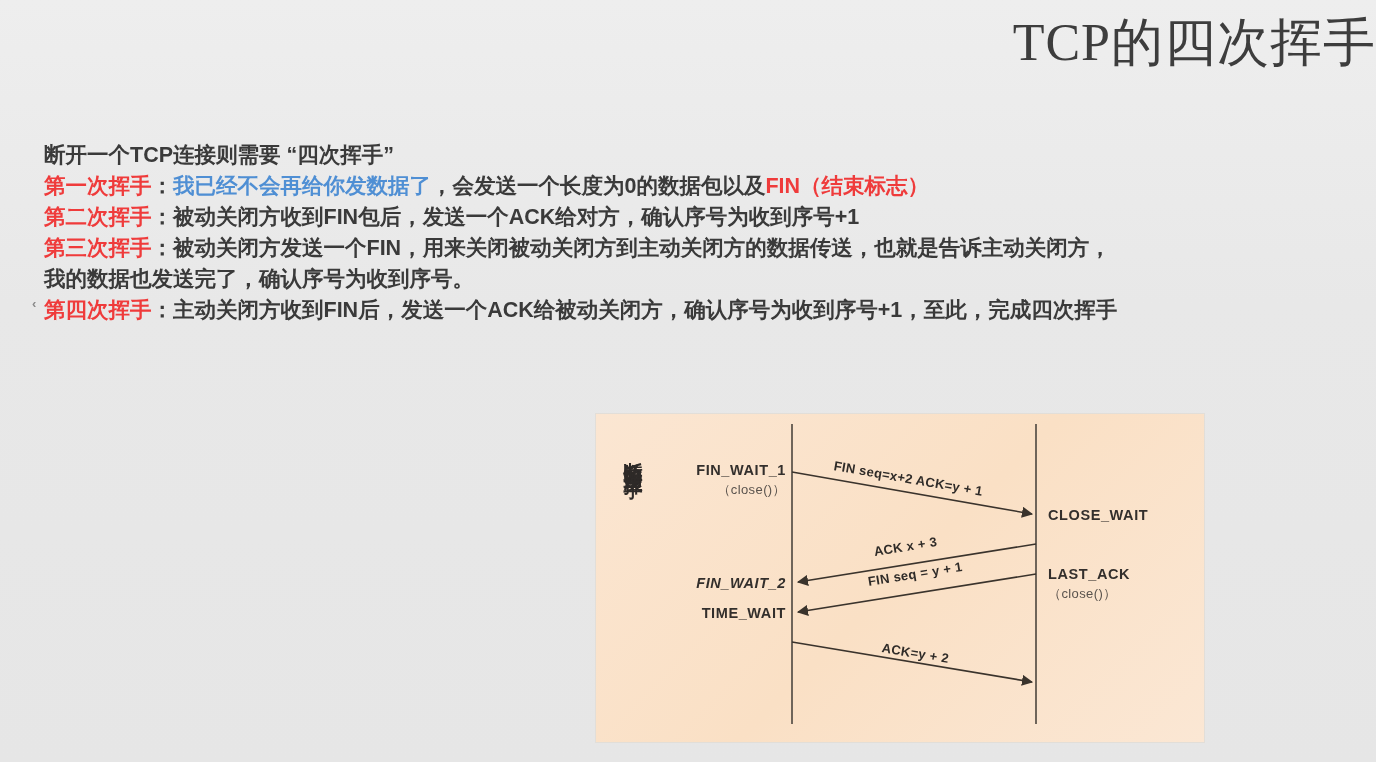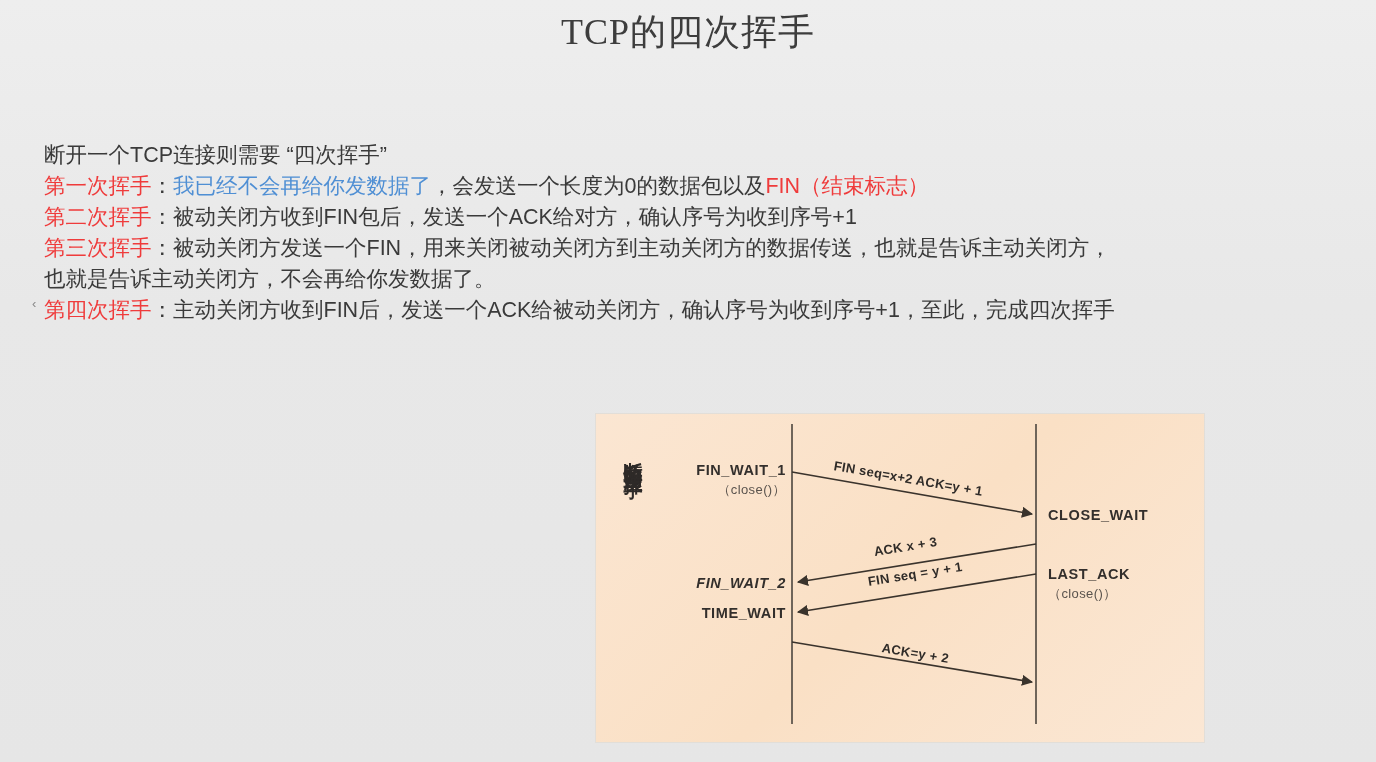--- a/index.html
+++ b/index.html
@@ -20,38 +20,38 @@
     height: 762px;
     background: linear-gradient(180deg, #eeeeee 0%, #e8e8e8 40%, #e6e6e6 100%);
   }
 
   
   .slide-title {
     position: absolute;
     left: 0;
     top: 8px;
     width: 1376px;
-    text-align: center;
+    text-align: right;
     font-family: "Liberation Serif", "DejaVu Serif", serif;
-    font-size: 36px;
+    font-size: 52px;
     color: #3d3d3d;
     letter-spacing: 1px;
     white-space: nowrap;
   }
 
   
   .body-text {
     position: absolute;
     left: 44px;
     top: 140px;
     width: 1330px;
     font-size: 21.5px;
     line-height: 31px;
     color: #3a3a3a;
-    font-weight: 400;
+    font-weight: 700;
     white-space: nowrap;
   }
   .body-text .line { height: 31px; position: relative; }
   .red   { color: #ef3b3b; }
   .blue  { color: #4f8fd4; }
   .black { color: #3a3a3a; }
 
   
   .cursor-artifact {
     position: absolute;
@@ -147,21 +147,21 @@
 
     <div class="line">
       <span class="red">第二次挥手</span><span class="black">：被动关闭方收到FIN包后，发送一个ACK给对方，确认序号为收到序号+1</span>
     </div>
 
     <div class="line">
       <span class="red">第三次挥手</span><span class="black">：被动关闭方发送一个FIN，用来关闭被动关闭方到主动关闭方的数据传送，也就是告诉主动关闭方，</span>
     </div>
 
     <div class="line">
-      <span class="black">也就是告诉主动关闭方，不会再给你发数据了。</span>
+      <span class="black">我的数据也发送完了，确认序号为收到序号。</span>
     </div>
 
     <div class="line">
       <span class="cursor-artifact">‹</span><span class="red">第四次挥手</span><span class="black">：主动关闭方收到FIN后，发送一个ACK给被动关闭方，确认序号为收到序号+1，至此，完成四次挥手</span>
     </div>
 
   </div>
 
   <div class="diagram">
     <div class="diagram-inner">

